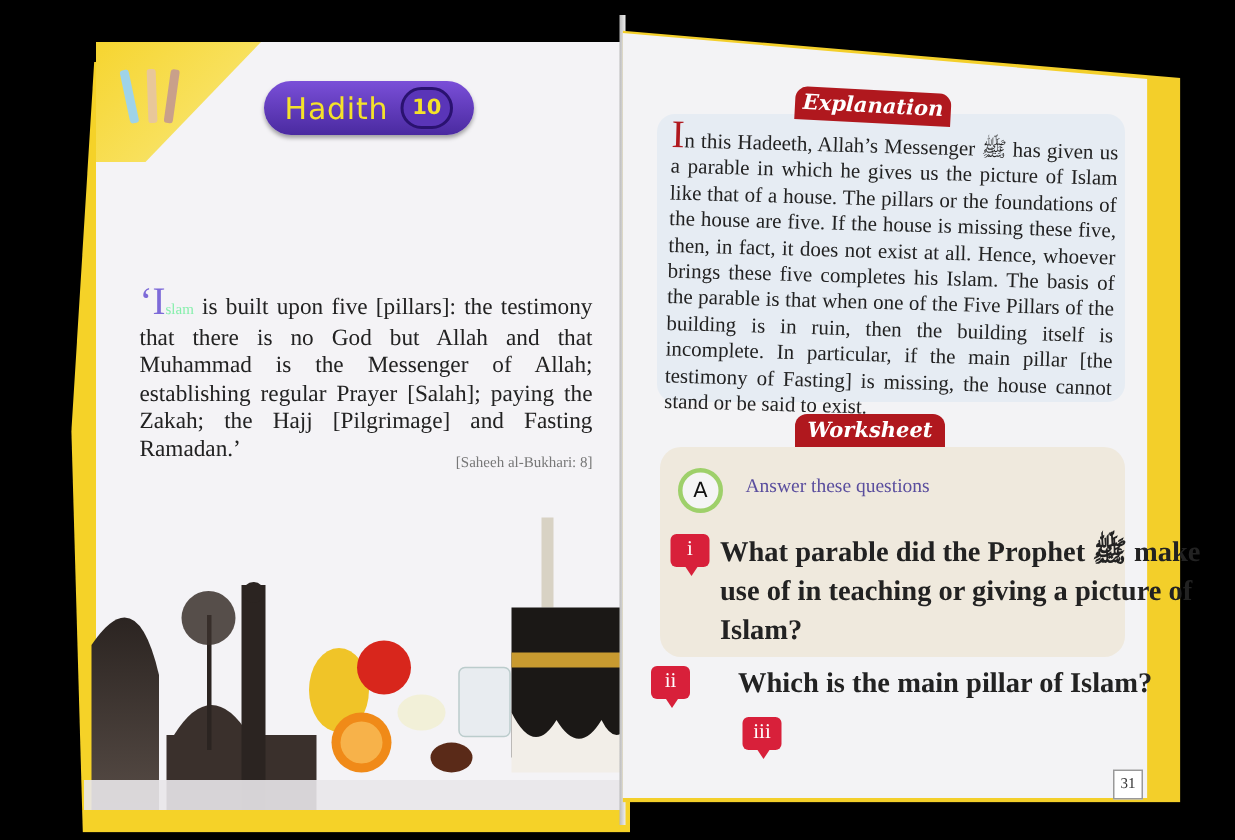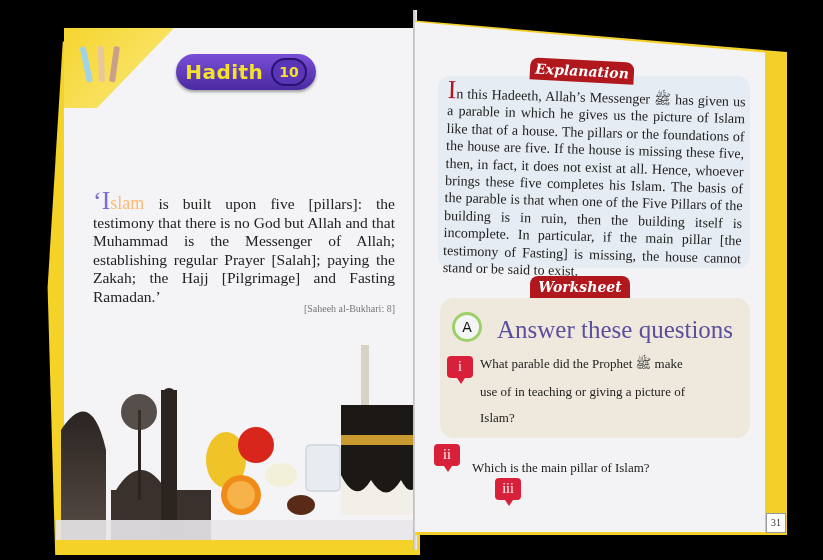--- a/index.html
+++ b/index.html
@@ -5,44 +5,44 @@
   html,body{margin:0;padding:0;}
   body{width:823px;height:560px;background:#000;position:relative;overflow:hidden;font-family:"Liberation Serif",serif;}
   .book{position:absolute;left:0;top:0;width:823px;height:560px;}
   
   .left-cover{position:absolute;left:40px;top:20px;width:380px;height:535px;background:#f5d228;clip-path:polygon(6% 4%,100% 2%,100% 100%,4% 100%,2% 50%);}
   .left-page{position:absolute;left:64px;top:28px;width:352px;height:512px;background:#f4f3f6;border-radius:18px 0 0 0;overflow:hidden;}
   .curl{position:absolute;left:64px;top:28px;width:110px;height:80px;background:linear-gradient(135deg,#f6d530 0%,#f8e05a 55%,#e8e9a0 100%);clip-path:polygon(0 0,100% 0,30% 100%,0 100%);}
   .pencils{position:absolute;left:85px;top:42px;width:40px;height:40px;}
   .pencils span{position:absolute;bottom:0;width:6px;height:36px;border-radius:2px;transform-origin:bottom center;}
   .hadith-badge{position:absolute;left:176px;top:54px;width:140px;height:36px;border-radius:18px;background:linear-gradient(#7a4fd8,#4a2aa0);box-shadow:0 2px 3px rgba(0,0,0,.35);display:flex;align-items:center;justify-content:center;gap:8px;}
-  .hadith-word{font-family:"DejaVu Sans",sans-serif;font-weight:bold;font-size:20px;color:#f4e22a;letter-spacing:.5px;}
+  .hadith-word{font-family:"DejaVu Sans",sans-serif;font-weight:normal;font-size:20px;color:#f4e22a;letter-spacing:.5px;}
   .hadith-num{font-family:"DejaVu Sans",sans-serif;font-weight:bold;font-size:14px;color:#f4e22a;border:2px solid #2a1270;background:#5a35b8;border-radius:14px;padding:0 6px;line-height:24px;}
   .arabic{position:absolute;left:110px;top:112px;width:290px;direction:rtl;text-align:center;font-family:"DejaVu Sans",sans-serif;font-size:13px;line-height:26px;color:#222;}
   .quote{position:absolute;left:93px;top:192px;width:302px;font-size:15.5px;line-height:18.5px;color:#222;text-align:justify;}
   .quote .dropcap{color:#7d6ad8;font-size:26px;}
-  .quote .islam{color:#fdba74;font-size:18px;}
+  .quote .islam{color:#86efac;font-size:10px;}
   .citation{position:absolute;left:280px;top:303px;width:115px;text-align:right;font-size:10px;color:#777;}
   .illus{position:absolute;left:56px;top:340px;width:360px;height:200px;}
   
   .spine{position:absolute;left:413px;top:10px;width:4px;height:540px;background:linear-gradient(90deg,#bbb,#eee);}
   
   .right-cover{position:absolute;left:415px;top:10px;width:372px;height:525px;background:#f3cf2a;clip-path:polygon(0 2%,100% 8%,100% 100%,0 100%);}
   .right-page{position:absolute;left:415px;top:22px;width:350px;height:510px;background:#f3f3f5;clip-path:polygon(0 0,100% 6%,100% 100%,0 100%);}
   .ribbon{position:absolute;height:22px;background:#b0181e;border-radius:8px 8px 0 0;color:#fff;font-family:"DejaVu Serif",serif;font-style:italic;font-weight:bold;font-size:14px;text-align:center;line-height:22px;}
   .expl-box{position:absolute;left:438px;top:76px;width:312px;height:192px;background:#e6ecf3;border-radius:12px;}
   .expl-text{position:absolute;left:448px;top:80px;width:298px;font-size:14px;line-height:17.4px;color:#222;text-align:justify;transform:rotate(1.6deg);transform-origin:left top;}
   .expl-text .dropcap{color:#b0181e;font-size:26px;line-height:20px;}
   .ws-box{position:absolute;left:440px;top:298px;width:310px;height:140px;background:#efe9dd;border-radius:14px;}
   .a-circle{position:absolute;left:452px;top:312px;width:24px;height:24px;border:3px solid #9ed06a;border-radius:50%;background:#f5f5f5;font-family:"DejaVu Sans",sans-serif;font-size:14px;text-align:center;line-height:24px;color:#111;}
-  .answer-title{position:absolute;left:497px;top:316px;font-size:25px;color:#5a4e9e;}
+  .answer-title{position:absolute;left:497px;top:316px;font-size:13px;color:#5a4e9e;}
   .qbadge{position:absolute;width:26px;height:22px;background:#d8203a;border-radius:4px;color:#fff;font-size:14px;text-align:center;line-height:22px;}
   .qbadge:after{content:"";position:absolute;left:10px;bottom:-6px;border-left:4px solid transparent;border-right:4px solid transparent;border-top:6px solid #d8203a;}
-  .qtext{position:absolute;font-size:13px;color:#222;}
-  .pagenum{position:absolute;left:742px;top:513px;width:18px;height:18px;border:1px solid #999;font-size:10px;text-align:center;line-height:18px;color:#333;background:#fff;margin-left:24px;}
+  .qtext{position:absolute;font-size:19px;color:#222;font-weight:bold;}
+  .pagenum{position:absolute;left:742px;top:513px;width:18px;height:18px;border:1px solid #999;font-size:10px;text-align:center;line-height:18px;color:#333;background:#fff;}
 </style>
 </head>
 <body>
 
 <div class="book">
 
   <div class="left-cover"></div>
   <div class="left-page"></div>
   <div class="curl"></div>
   <div class="pencils">
@@ -107,18 +107,18 @@
 
   <div class="a-circle">A</div>
   <div class="answer-title">Answer these questions</div>
 
   <div class="qbadge" style="left:447px;top:356px;">i</div>
   <div class="qtext" style="left:480px;top:356px;">What parable did the Prophet ﷺ make</div>
   <div class="qtext" style="left:480px;top:384px;">use of in teaching or giving a picture of</div>
   <div class="qtext" style="left:480px;top:410px;">Islam?</div>
 
   <div class="qbadge" style="left:434px;top:444px;">ii</div>
-  <div class="qtext" style="left:472px;top:445px;margin-top:15px;">Which is the main pillar of Islam?</div>
+  <div class="qtext" style="left:492px;top:445px;">Which is the main pillar of Islam?</div>
 
   <div class="qbadge" style="left:447px;top:478px;margin-left:48px;">iii</div>
 
   <div class="pagenum">31</div>
 </div>
 
 </body></html>

